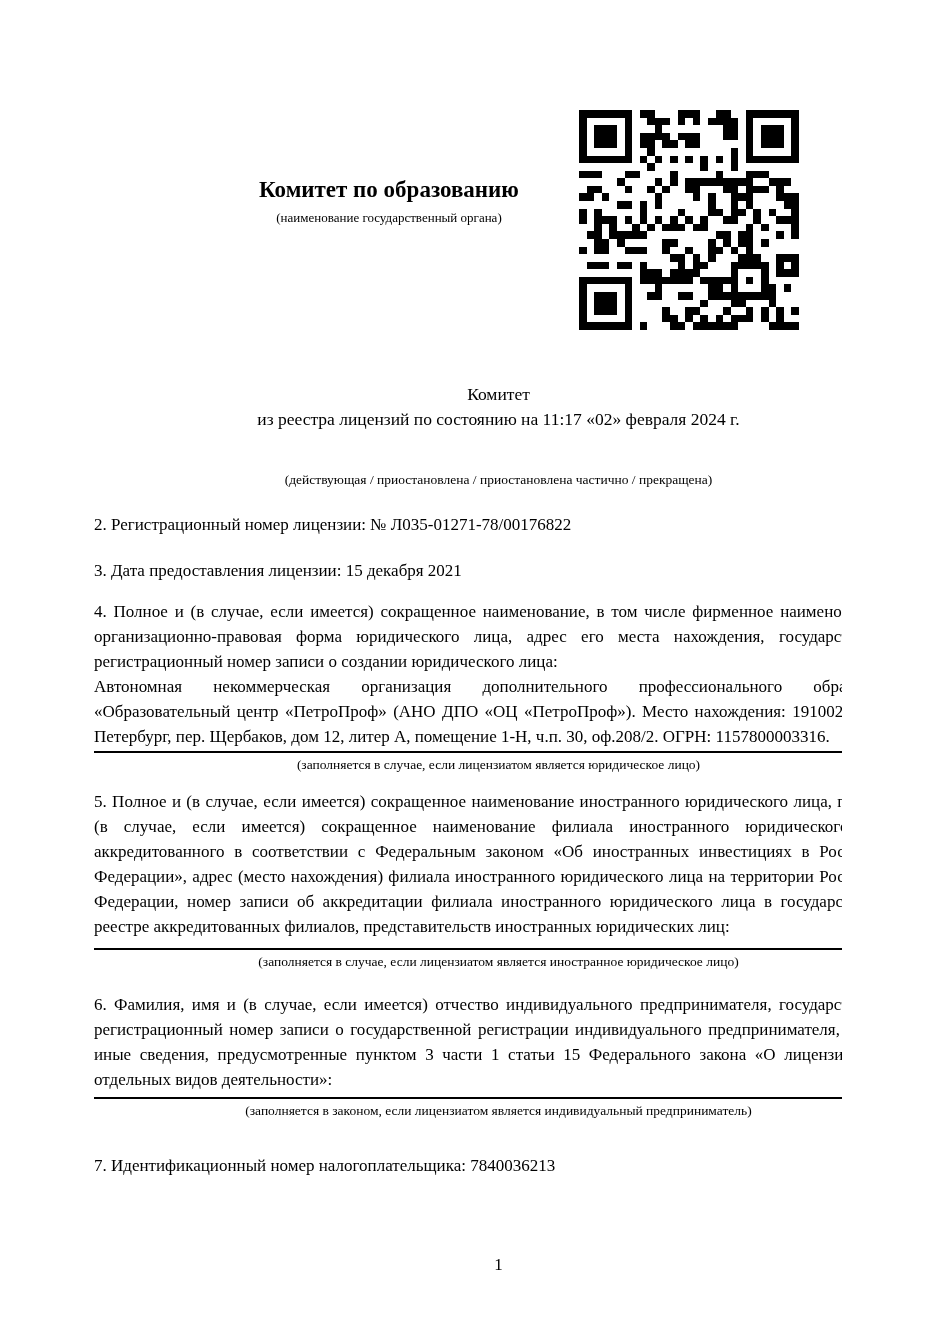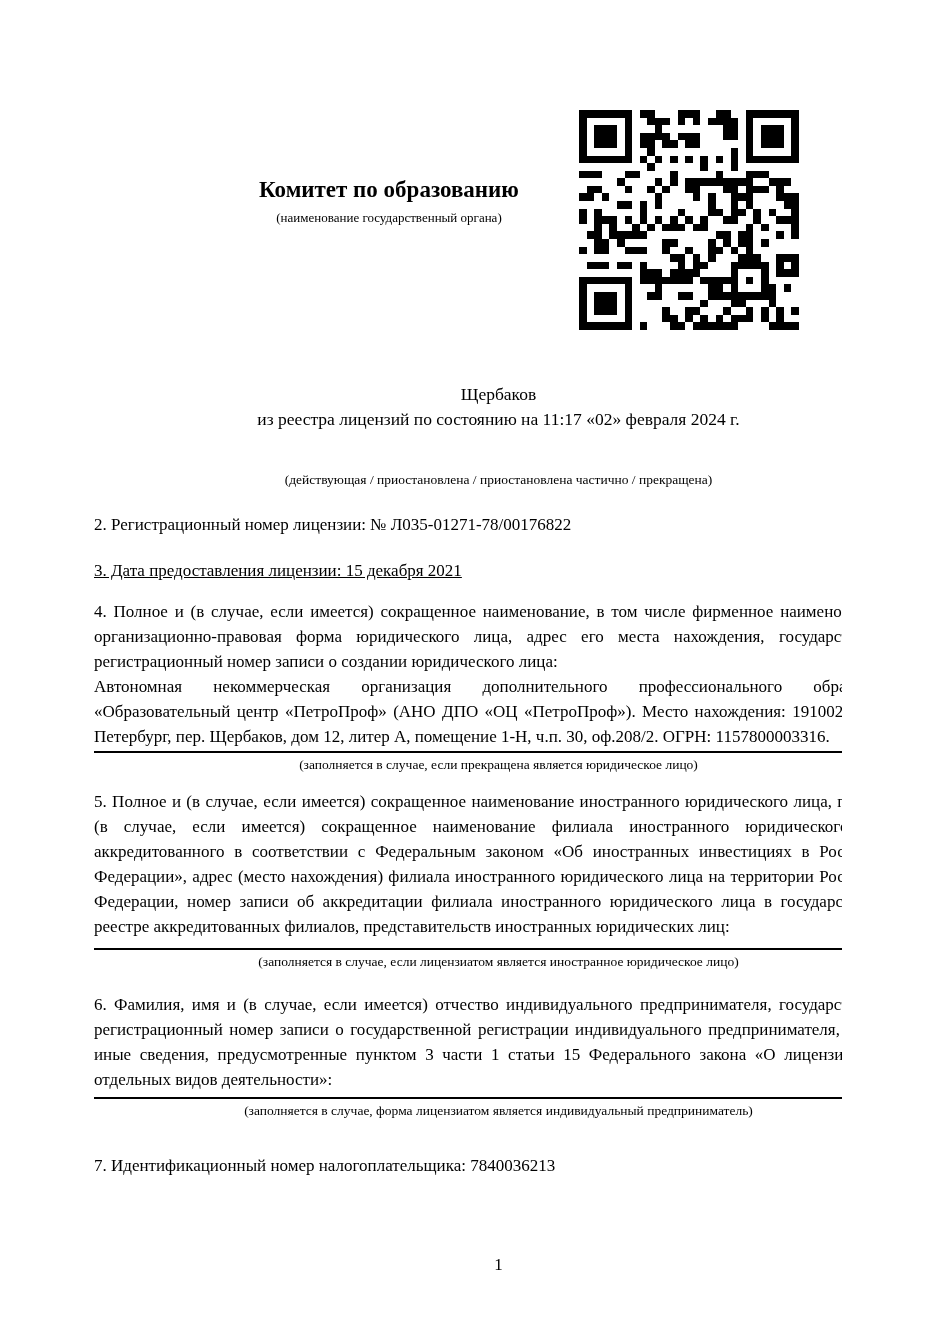--- a/index.html
+++ b/index.html
@@ -65,21 +65,21 @@
     padding-top: 2px;
   }
   .rule {
     border: none;
     border-top: 2px solid #000;
     height: 0;
     margin: 0;
   }
   #items .item:nth-child(1) { margin-top: 36px; }
   #items .item:nth-child(2) { margin-top: 22px; }
-  #items .item:nth-child(3) { margin-top: 21px; text-decoration: underline; }
+  #items .item:nth-child(3) { margin-top: 21px; }
   #items .item:nth-child(4) { margin-top: 16px; }
   #items .item:nth-child(5) { margin-top: 14px; }
   #items .item:nth-child(6) { margin-top: 20px; }
   #items .item:nth-child(7) { margin-top: 32px; }
   #items .item:nth-child(4) .rule { margin-top: 2px; }
   #items .item:nth-child(5) .rule { margin-top: 9px; }
   #items .item:nth-child(6) .rule { margin-top: 5px; }
   .footer {
     position: absolute;
     top: 1255px;
@@ -98,21 +98,21 @@
     <p class="org-name">Комитет по образованию</p>
     <p class="org-note">(наименование государственный органа)</p>
   </div>
 
   <svg class="qr" id="qr-svg" viewBox="0 0 29 29" shape-rendering="crispEdges" xmlns="http://www.w3.org/2000/svg">
       <path d="M0 0h1v1h-1zM1 0h1v1h-1zM2 0h1v1h-1zM3 0h1v1h-1zM4 0h1v1h-1zM5 0h1v1h-1zM6 0h1v1h-1zM8 0h1v1h-1zM9 0h1v1h-1zM13 0h1v1h-1zM14 0h1v1h-1zM15 0h1v1h-1zM18 0h1v1h-1zM19 0h1v1h-1zM22 0h1v1h-1zM23 0h1v1h-1zM24 0h1v1h-1zM25 0h1v1h-1zM26 0h1v1h-1zM27 0h1v1h-1zM28 0h1v1h-1zM0 1h1v1h-1zM6 1h1v1h-1zM9 1h1v1h-1zM10 1h1v1h-1zM11 1h1v1h-1zM13 1h1v1h-1zM15 1h1v1h-1zM17 1h1v1h-1zM18 1h1v1h-1zM19 1h1v1h-1zM20 1h1v1h-1zM22 1h1v1h-1zM28 1h1v1h-1zM0 2h1v1h-1zM2 2h1v1h-1zM3 2h1v1h-1zM4 2h1v1h-1zM6 2h1v1h-1zM10 2h1v1h-1zM19 2h1v1h-1zM20 2h1v1h-1zM22 2h1v1h-1zM24 2h1v1h-1zM25 2h1v1h-1zM26 2h1v1h-1zM28 2h1v1h-1zM0 3h1v1h-1zM2 3h1v1h-1zM3 3h1v1h-1zM4 3h1v1h-1zM6 3h1v1h-1zM8 3h1v1h-1zM9 3h1v1h-1zM10 3h1v1h-1zM11 3h1v1h-1zM13 3h1v1h-1zM14 3h1v1h-1zM15 3h1v1h-1zM19 3h1v1h-1zM20 3h1v1h-1zM22 3h1v1h-1zM24 3h1v1h-1zM25 3h1v1h-1zM26 3h1v1h-1zM28 3h1v1h-1zM0 4h1v1h-1zM2 4h1v1h-1zM3 4h1v1h-1zM4 4h1v1h-1zM6 4h1v1h-1zM8 4h1v1h-1zM9 4h1v1h-1zM11 4h1v1h-1zM12 4h1v1h-1zM14 4h1v1h-1zM15 4h1v1h-1zM22 4h1v1h-1zM24 4h1v1h-1zM25 4h1v1h-1zM26 4h1v1h-1zM28 4h1v1h-1zM0 5h1v1h-1zM6 5h1v1h-1zM9 5h1v1h-1zM20 5h1v1h-1zM22 5h1v1h-1zM28 5h1v1h-1zM0 6h1v1h-1zM1 6h1v1h-1zM2 6h1v1h-1zM3 6h1v1h-1zM4 6h1v1h-1zM5 6h1v1h-1zM6 6h1v1h-1zM8 6h1v1h-1zM10 6h1v1h-1zM12 6h1v1h-1zM14 6h1v1h-1zM16 6h1v1h-1zM18 6h1v1h-1zM20 6h1v1h-1zM22 6h1v1h-1zM23 6h1v1h-1zM24 6h1v1h-1zM25 6h1v1h-1zM26 6h1v1h-1zM27 6h1v1h-1zM28 6h1v1h-1zM9 7h1v1h-1zM16 7h1v1h-1zM20 7h1v1h-1zM0 8h1v1h-1zM1 8h1v1h-1zM2 8h1v1h-1zM6 8h1v1h-1zM7 8h1v1h-1zM12 8h1v1h-1zM18 8h1v1h-1zM22 8h1v1h-1zM23 8h1v1h-1zM24 8h1v1h-1zM5 9h1v1h-1zM10 9h1v1h-1zM12 9h1v1h-1zM14 9h1v1h-1zM15 9h1v1h-1zM16 9h1v1h-1zM17 9h1v1h-1zM18 9h1v1h-1zM19 9h1v1h-1zM20 9h1v1h-1zM21 9h1v1h-1zM22 9h1v1h-1zM25 9h1v1h-1zM26 9h1v1h-1zM27 9h1v1h-1zM1 10h1v1h-1zM2 10h1v1h-1zM6 10h1v1h-1zM9 10h1v1h-1zM11 10h1v1h-1zM14 10h1v1h-1zM15 10h1v1h-1zM19 10h1v1h-1zM20 10h1v1h-1zM22 10h1v1h-1zM23 10h1v1h-1zM24 10h1v1h-1zM26 10h1v1h-1zM0 11h1v1h-1zM1 11h1v1h-1zM3 11h1v1h-1zM10 11h1v1h-1zM15 11h1v1h-1zM17 11h1v1h-1zM20 11h1v1h-1zM21 11h1v1h-1zM22 11h1v1h-1zM26 11h1v1h-1zM27 11h1v1h-1zM28 11h1v1h-1zM5 12h1v1h-1zM6 12h1v1h-1zM8 12h1v1h-1zM10 12h1v1h-1zM17 12h1v1h-1zM20 12h1v1h-1zM22 12h1v1h-1zM27 12h1v1h-1zM28 12h1v1h-1zM0 13h1v1h-1zM2 13h1v1h-1zM8 13h1v1h-1zM13 13h1v1h-1zM17 13h1v1h-1zM18 13h1v1h-1zM20 13h1v1h-1zM21 13h1v1h-1zM23 13h1v1h-1zM25 13h1v1h-1zM28 13h1v1h-1zM0 14h1v1h-1zM2 14h1v1h-1zM3 14h1v1h-1zM4 14h1v1h-1zM6 14h1v1h-1zM8 14h1v1h-1zM10 14h1v1h-1zM12 14h1v1h-1zM14 14h1v1h-1zM16 14h1v1h-1zM19 14h1v1h-1zM20 14h1v1h-1zM23 14h1v1h-1zM26 14h1v1h-1zM27 14h1v1h-1zM28 14h1v1h-1zM2 15h1v1h-1zM4 15h1v1h-1zM7 15h1v1h-1zM9 15h1v1h-1zM11 15h1v1h-1zM12 15h1v1h-1zM13 15h1v1h-1zM15 15h1v1h-1zM16 15h1v1h-1zM22 15h1v1h-1zM24 15h1v1h-1zM28 15h1v1h-1zM1 16h1v1h-1zM2 16h1v1h-1zM4 16h1v1h-1zM5 16h1v1h-1zM6 16h1v1h-1zM7 16h1v1h-1zM8 16h1v1h-1zM18 16h1v1h-1zM19 16h1v1h-1zM21 16h1v1h-1zM22 16h1v1h-1zM26 16h1v1h-1zM28 16h1v1h-1zM2 17h1v1h-1zM3 17h1v1h-1zM5 17h1v1h-1zM11 17h1v1h-1zM12 17h1v1h-1zM17 17h1v1h-1zM19 17h1v1h-1zM21 17h1v1h-1zM22 17h1v1h-1zM24 17h1v1h-1zM0 18h1v1h-1zM2 18h1v1h-1zM3 18h1v1h-1zM6 18h1v1h-1zM7 18h1v1h-1zM8 18h1v1h-1zM11 18h1v1h-1zM14 18h1v1h-1zM17 18h1v1h-1zM18 18h1v1h-1zM20 18h1v1h-1zM22 18h1v1h-1zM12 19h1v1h-1zM13 19h1v1h-1zM15 19h1v1h-1zM17 19h1v1h-1zM21 19h1v1h-1zM22 19h1v1h-1zM23 19h1v1h-1zM26 19h1v1h-1zM27 19h1v1h-1zM28 19h1v1h-1zM1 20h1v1h-1zM2 20h1v1h-1zM3 20h1v1h-1zM5 20h1v1h-1zM6 20h1v1h-1zM8 20h1v1h-1zM13 20h1v1h-1zM15 20h1v1h-1zM16 20h1v1h-1zM20 20h1v1h-1zM21 20h1v1h-1zM22 20h1v1h-1zM23 20h1v1h-1zM24 20h1v1h-1zM26 20h1v1h-1zM28 20h1v1h-1zM8 21h1v1h-1zM9 21h1v1h-1zM10 21h1v1h-1zM12 21h1v1h-1zM13 21h1v1h-1zM14 21h1v1h-1zM15 21h1v1h-1zM20 21h1v1h-1zM24 21h1v1h-1zM26 21h1v1h-1zM27 21h1v1h-1zM28 21h1v1h-1zM0 22h1v1h-1zM1 22h1v1h-1zM2 22h1v1h-1zM3 22h1v1h-1zM4 22h1v1h-1zM5 22h1v1h-1zM6 22h1v1h-1zM8 22h1v1h-1zM9 22h1v1h-1zM10 22h1v1h-1zM11 22h1v1h-1zM12 22h1v1h-1zM13 22h1v1h-1zM14 22h1v1h-1zM16 22h1v1h-1zM17 22h1v1h-1zM18 22h1v1h-1zM19 22h1v1h-1zM20 22h1v1h-1zM22 22h1v1h-1zM24 22h1v1h-1zM0 23h1v1h-1zM6 23h1v1h-1zM10 23h1v1h-1zM17 23h1v1h-1zM18 23h1v1h-1zM20 23h1v1h-1zM24 23h1v1h-1zM25 23h1v1h-1zM27 23h1v1h-1zM0 24h1v1h-1zM2 24h1v1h-1zM3 24h1v1h-1zM4 24h1v1h-1zM6 24h1v1h-1zM9 24h1v1h-1zM10 24h1v1h-1zM13 24h1v1h-1zM14 24h1v1h-1zM17 24h1v1h-1zM18 24h1v1h-1zM19 24h1v1h-1zM20 24h1v1h-1zM21 24h1v1h-1zM22 24h1v1h-1zM23 24h1v1h-1zM24 24h1v1h-1zM25 24h1v1h-1zM0 25h1v1h-1zM2 25h1v1h-1zM3 25h1v1h-1zM4 25h1v1h-1zM6 25h1v1h-1zM16 25h1v1h-1zM20 25h1v1h-1zM21 25h1v1h-1zM25 25h1v1h-1zM0 26h1v1h-1zM2 26h1v1h-1zM3 26h1v1h-1zM4 26h1v1h-1zM6 26h1v1h-1zM11 26h1v1h-1zM14 26h1v1h-1zM15 26h1v1h-1zM19 26h1v1h-1zM22 26h1v1h-1zM24 26h1v1h-1zM26 26h1v1h-1zM28 26h1v1h-1zM0 27h1v1h-1zM6 27h1v1h-1zM11 27h1v1h-1zM12 27h1v1h-1zM14 27h1v1h-1zM16 27h1v1h-1zM18 27h1v1h-1zM20 27h1v1h-1zM21 27h1v1h-1zM22 27h1v1h-1zM24 27h1v1h-1zM26 27h1v1h-1zM0 28h1v1h-1zM1 28h1v1h-1zM2 28h1v1h-1zM3 28h1v1h-1zM4 28h1v1h-1zM5 28h1v1h-1zM6 28h1v1h-1zM8 28h1v1h-1zM12 28h1v1h-1zM13 28h1v1h-1zM15 28h1v1h-1zM16 28h1v1h-1zM17 28h1v1h-1zM18 28h1v1h-1zM19 28h1v1h-1zM20 28h1v1h-1zM25 28h1v1h-1zM26 28h1v1h-1zM27 28h1v1h-1zM28 28h1v1h-1z" fill="#000000"></path>
     </svg>
 
   <div class="content">
     <p class="doc-heading">
-      <span>Щербаков</span><br>
+      <span>Комитет</span><br>
       <span>из реестра лицензий по состоянию на 11:17 «02» февраля 2024 г.</span>
     </p>
 
     <div id="items">
   <div class="item">
 
     <p class="item-note">(действующая / приостановлена / приостановлена частично / прекращена)</p>
   </div>
 
   <div class="item">
@@ -122,35 +122,35 @@
 
   <div class="item">
     <p class="item-text">3. Дата предоставления лицензии: 15 декабря 2021</p>
 
   </div>
 
   <div class="item">
     <p class="item-text">4. Полное и (в случае, если имеется) сокращенное наименование, в том числе фирменное наименование, и организационно-правовая форма юридического лица, адрес его места нахождения, государственный регистрационный номер записи о создании юридического лица:</p>
     <p class="item-value">Автономная некоммерческая организация дополнительного профессионального образования «Образовательный центр «ПетроПроф» (АНО ДПО «ОЦ «ПетроПроф»). Место нахождения: 191002, Санкт-Петербург, пер. Щербаков, дом 12, литер А, помещение 1-Н, ч.п. 30, оф.208/2. ОГРН: 1157800003316.</p>
     <hr class="rule">
-    <p class="item-note">(заполняется в случае, если прекращена является юридическое лицо)</p>
+    <p class="item-note">(заполняется в случае, если лицензиатом является юридическое лицо)</p>
   </div>
 
   <div class="item">
     <p class="item-text">5. Полное и (в случае, если имеется) сокращенное наименование иностранного юридического лица, полное и (в случае, если имеется) сокращенное наименование филиала иностранного юридического лица, аккредитованного в соответствии с Федеральным законом «Об иностранных инвестициях в Российской Федерации», адрес (место нахождения) филиала иностранного юридического лица на территории Российской Федерации, номер записи об аккредитации филиала иностранного юридического лица в государственном реестре аккредитованных филиалов, представительств иностранных юридических лиц:</p>
 
     <hr class="rule">
     <p class="item-note">(заполняется в случае, если лицензиатом является иностранное юридическое лицо)</p>
   </div>
 
   <div class="item">
     <p class="item-text">6. Фамилия, имя и (в случае, если имеется) отчество индивидуального предпринимателя, государственный регистрационный номер записи о государственной регистрации индивидуального предпринимателя, а также иные сведения, предусмотренные пунктом 3 части 1 статьи 15 Федерального закона «О лицензировании отдельных видов деятельности»:</p>
 
     <hr class="rule">
-    <p class="item-note">(заполняется в случае, форма лицензиатом является индивидуальный предприниматель)</p>
+    <p class="item-note">(заполняется в законом, если лицензиатом является индивидуальный предприниматель)</p>
   </div>
 
   <div class="item">
     <p class="item-text">7. Идентификационный номер налогоплательщика: 7840036213</p>
 
   </div>
 </div>
   </div>
 
   <div class="footer">1</div>

